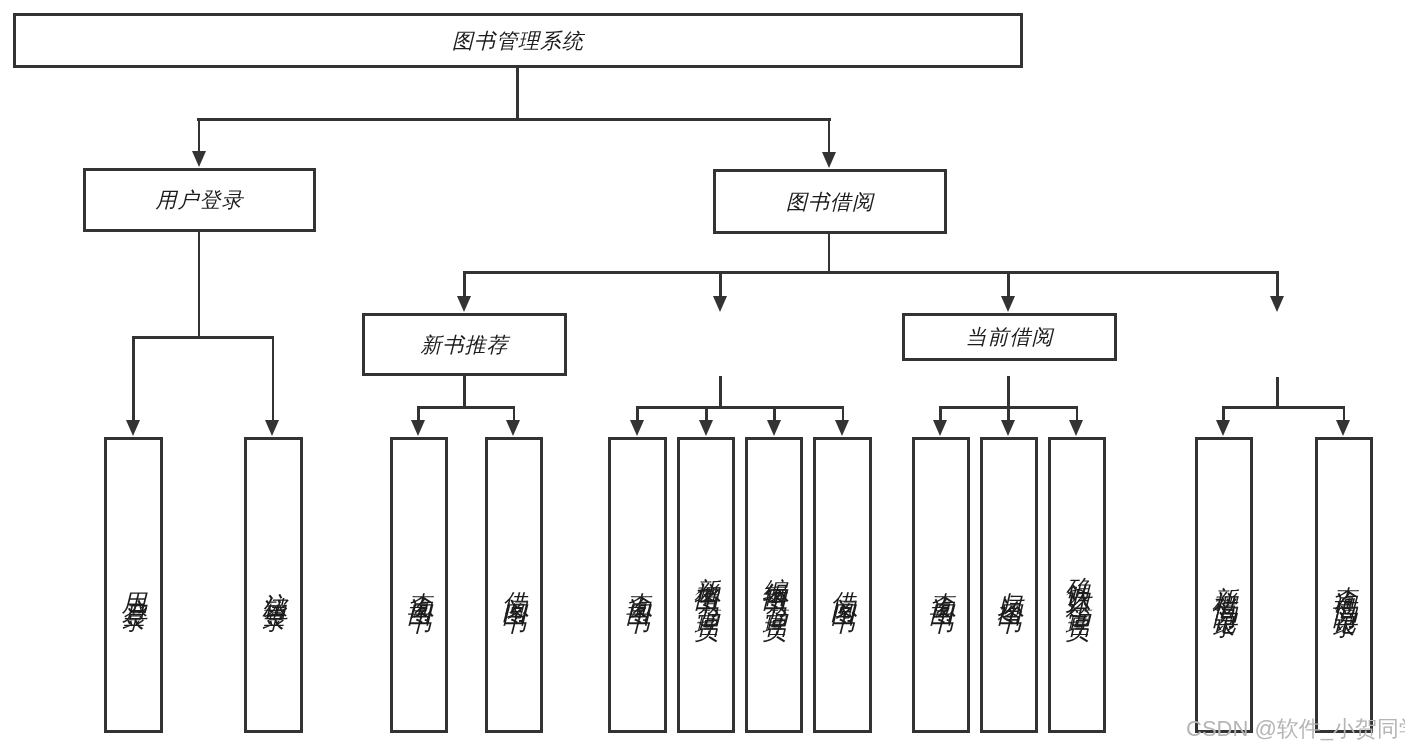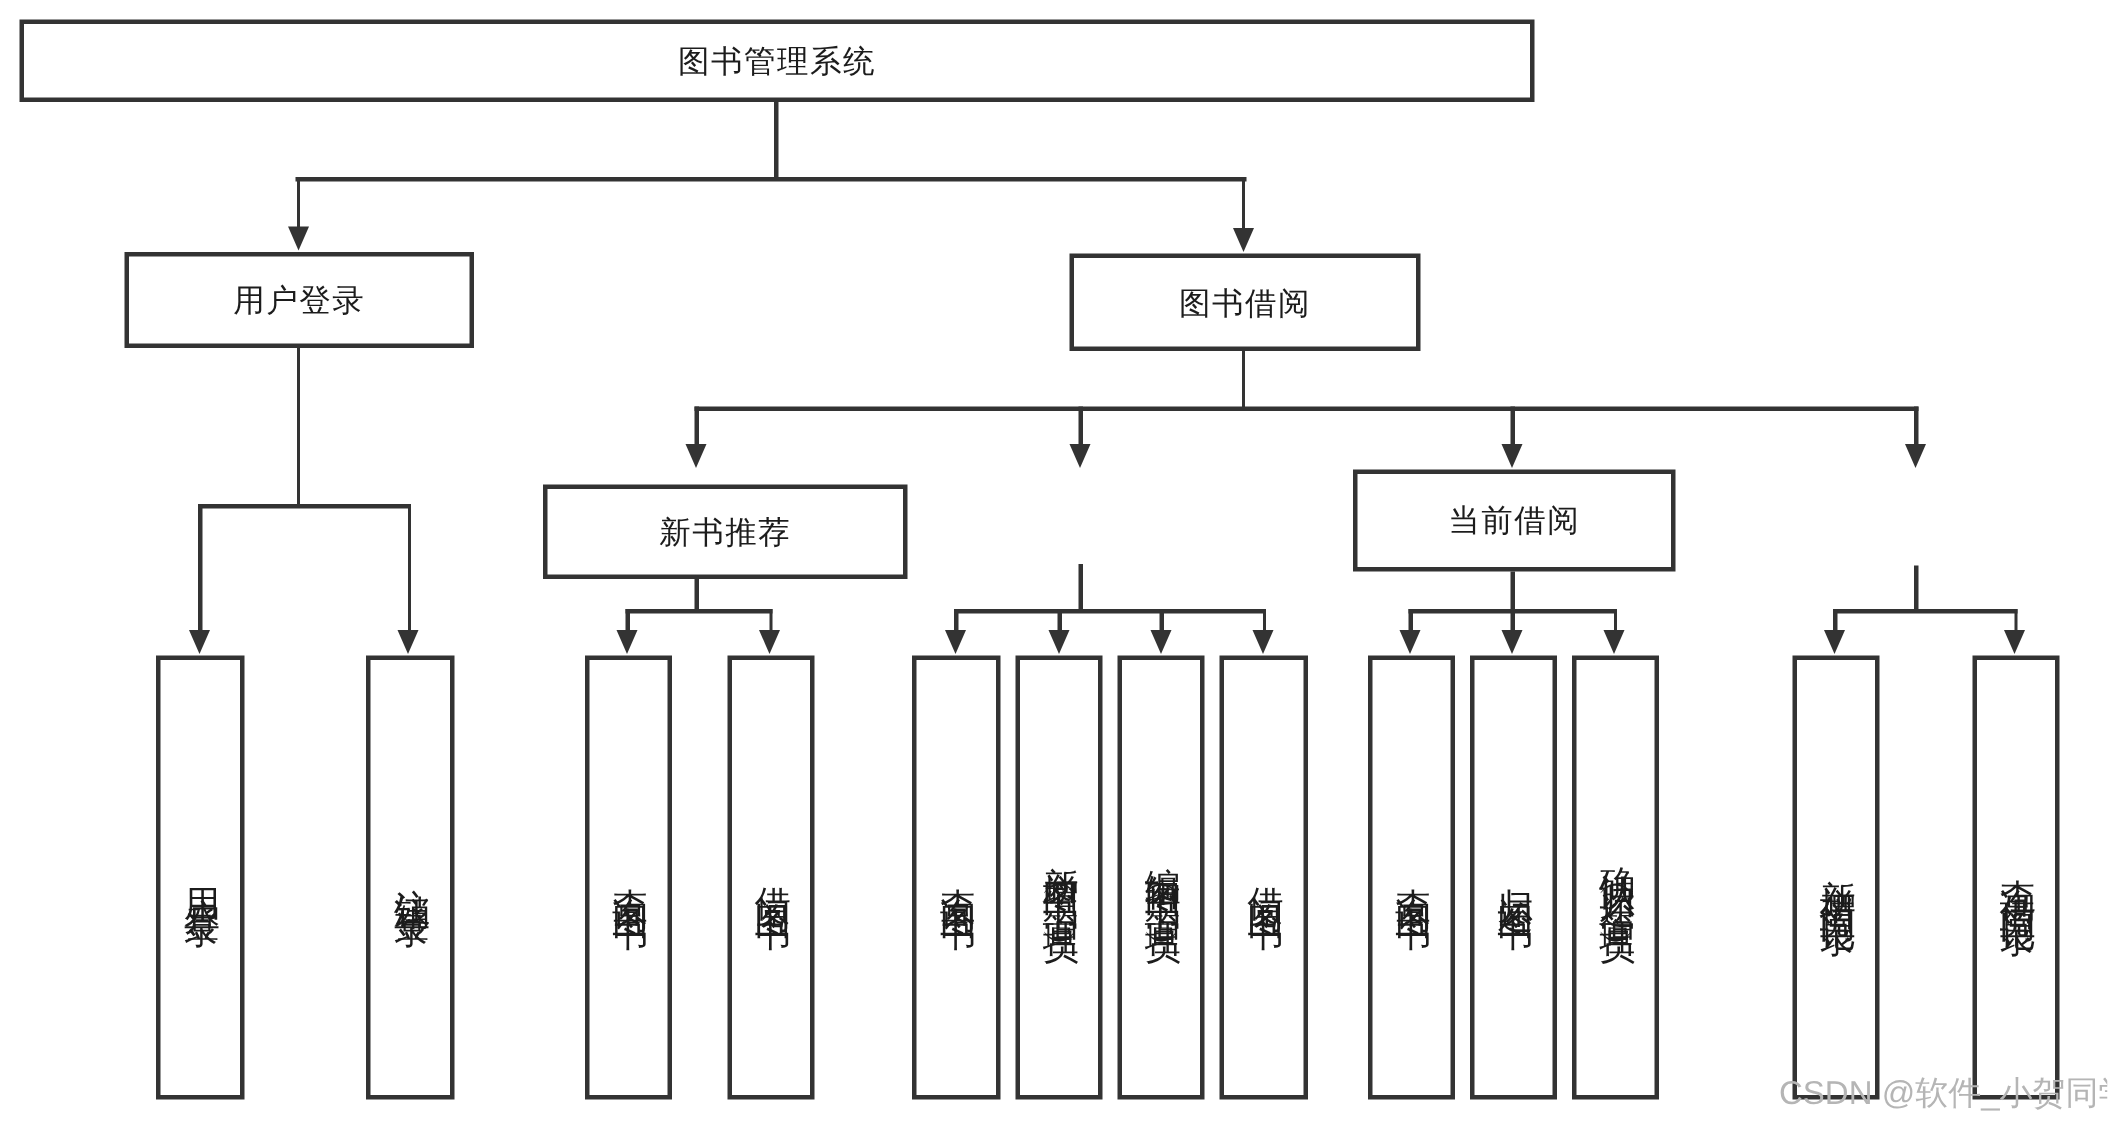--- a/index.html
+++ b/index.html
@@ -1,21 +1,21 @@
 <!DOCTYPE html>
 <html><head>
 <meta charset="utf-8">
 <style>
   html,body{margin:0;padding:0;background:#ffffff;}
   body{font-family:"Liberation Sans",sans-serif;}
   #canvas{position:relative;width:1405px;height:747px;background:#ffffff;overflow:hidden;}
   .box{
     position:absolute;box-sizing:border-box;background:#ffffff;
     border:3px solid #333333;display:flex;align-items:center;justify-content:center;
-    color:#1c1c1c;z-index:2;
+    color:#1c1c1c;z-index:2;font-style:italic;
   }
   .hbox{font-size:21px;letter-spacing:1px;}
   .vbox .vtext{
     writing-mode:vertical-rl;text-orientation:mixed;
     font-size:24px;letter-spacing:6px;line-height:1.1;
   }
   .vline{position:absolute;width:2.5px;background:#333333;z-index:1;}
   .hline{position:absolute;height:2.5px;background:#333333;z-index:1;}
   .arr{
     position:absolute;width:0;height:0;z-index:1;
@@ -95,24 +95,24 @@
     <span>图书管理系统</span>
   </div>
 
   <div class="box hbox" style="left:83px;top:168px;width:233px;height:64px">
     <span>用户登录</span>
   </div>
   <div class="box hbox" style="left:713px;top:169px;width:234px;height:65px">
     <span>图书借阅</span>
   </div>
 
-  <div class="box hbox" style="left:362px;top:323px;width:243px;height:63px">
+  <div class="box hbox" style="left:362px;top:313px;width:205px;height:63px">
     <span>新书推荐</span>
   </div>
-  <div class="box hbox" style="left:902px;top:313px;width:215px;height:68px">
+  <div class="box hbox" style="left:902px;top:313px;width:215px;height:48px">
     <span>当前借阅</span>
   </div>
 
   <div class="box vbox" style="left:104px;top:437px;width:59px;height:296px">
     <span class="vtext">用户登录</span>
   </div>
   <div class="box vbox" style="left:244px;top:437px;width:59px;height:296px">
     <span class="vtext">注销登录</span>
   </div>
 

